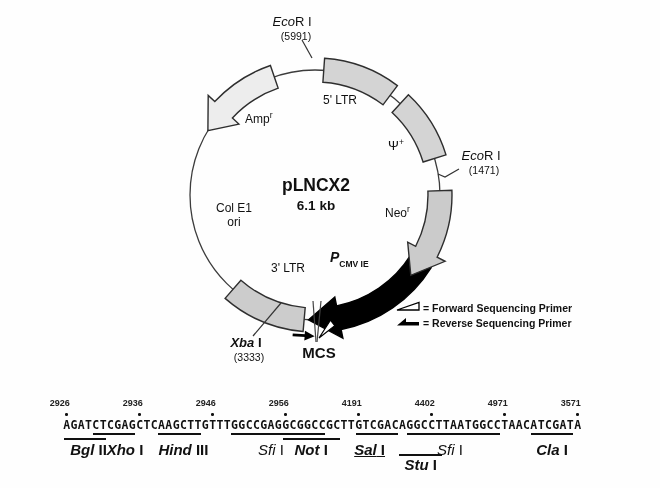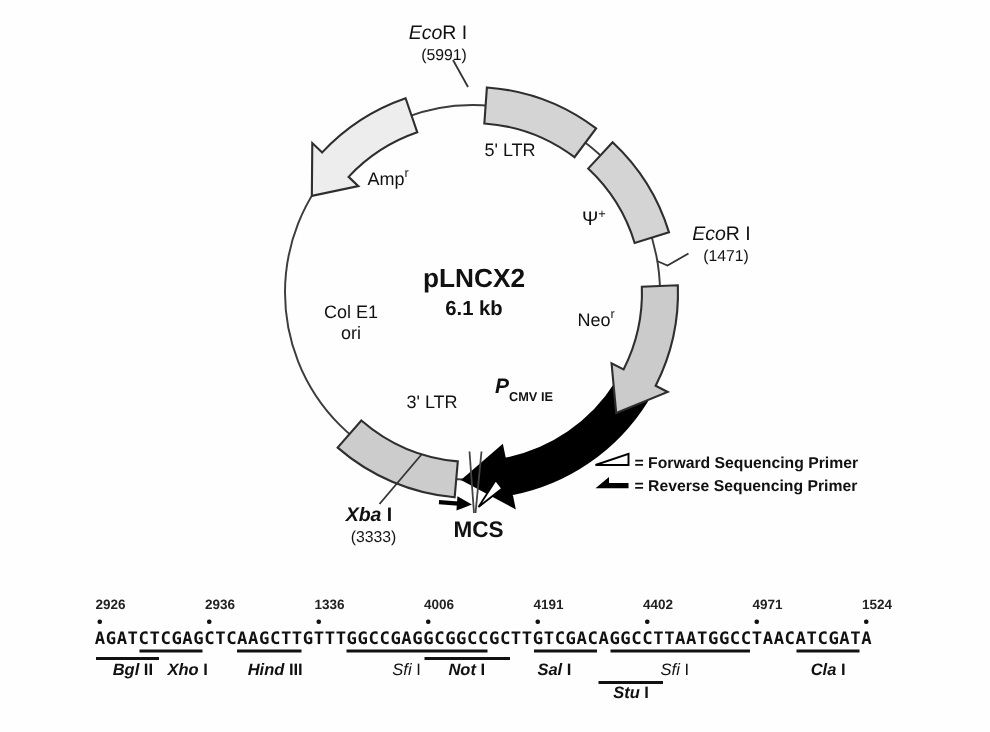--- a/index.html
+++ b/index.html
@@ -9,27 +9,27 @@
   svg text{fill:#111;}
   .lbl{font-size:12px;}
   .ttl{font-size:17.5px;font-weight:bold;}
   .ttl2{font-size:13.5px;font-weight:bold;}
   .site{font-size:13px;}
   .pos{font-size:10.5px;}
   .leg{font-size:10.5px;font-weight:bold;}
   .mcs{font-size:15px;font-weight:bold;}
   
   #seq-panel{position:absolute;left:63px;top:398px;width:540px;height:84px;}
-  .tickNum{position:absolute;top:0;width:34px;margin-left:-17px;text-align:right;
+  .tickNum{position:absolute;top:0;width:34px;margin-left:-17px;text-align:left;
            font-size:9px;color:#222;font-weight:bold;}
   .dot{position:absolute;top:15px;width:2.6px;height:2.6px;border-radius:50%;background:#111;}
   .base{position:absolute;top:20px;width:7.3px;text-align:center;
         font-family:"DejaVu Sans Mono", monospace;font-size:11.5px;font-weight:bold;color:#111;}
   .uline{position:absolute;height:1.6px;background:#111;}
-  .siteLbl{position:absolute;white-space:nowrap;font-size:11px;color:#111;transform:translateX(-50%);}
+  .siteLbl{position:absolute;white-space:nowrap;font-size:15px;color:#111;transform:translateX(-50%);}
   .siteLbl.bold{font-weight:bold;}
   .siteLbl i{font-style:italic;}
 </style>
 </head>
 <body>
 
 <div id="stage">
   <svg id="map-svg" width="660" height="398" viewBox="0 0 660 398">
 
     <circle cx="315" cy="195" r="125" fill="none" stroke="#3c3c3c" stroke-width="1.3"></circle>
@@ -82,31 +82,31 @@
     <text x="423" y="312" class="leg">= Forward Sequencing Primer</text>
     <polygon points="397,325.5 406,318 406,322 419,322 419,325.5" fill="#000"></polygon>
     <text x="423" y="327" class="leg">= Reverse Sequencing Primer</text>
   </svg>
 
   <div id="seq-panel">
       <div class="tickNum" style="left: 3.65px;">2926</div>
       <div class="dot" style="left: 2.35px;"></div>
       <div class="tickNum" style="left: 76.65px;">2936</div>
       <div class="dot" style="left: 75.35px;"></div>
-      <div class="tickNum" style="left: 149.65px;">1336</div>
+      <div class="tickNum" style="left: 149.65px;">2946</div>
       <div class="dot" style="left: 148.35px;"></div>
-      <div class="tickNum" style="left: 222.65px;">4006</div>
+      <div class="tickNum" style="left: 222.65px;">2956</div>
       <div class="dot" style="left: 221.35px;"></div>
       <div class="tickNum" style="left: 295.65px;">4191</div>
       <div class="dot" style="left: 294.35px;"></div>
       <div class="tickNum" style="left: 368.65px;">4402</div>
       <div class="dot" style="left: 367.35px;"></div>
       <div class="tickNum" style="left: 441.65px;">4971</div>
       <div class="dot" style="left: 440.35px;"></div>
-      <div class="tickNum" style="left: 514.65px;">1524</div>
+      <div class="tickNum" style="left: 514.65px;">3571</div>
       <div class="dot" style="left: 513.35px;"></div>
       <div class="base" style="left: 0px;">A</div>
       <div class="base" style="left: 7.3px;">G</div>
       <div class="base" style="left: 14.6px;">A</div>
       <div class="base" style="left: 21.9px;">T</div>
       <div class="base" style="left: 29.2px;">C</div>
       <div class="base" style="left: 36.5px;">T</div>
       <div class="base" style="left: 43.8px;">C</div>
       <div class="base" style="left: 51.1px;">G</div>
       <div class="base" style="left: 58.4px;">A</div>
@@ -176,21 +176,21 @@
       <div class="siteLbl bold" style="left: 25.55px; top: 43px;"><i>Bgl</i> II</div>
       <div class="uline" style="left: 29.7px; width: 42.8px; top: 35px;"></div>
       <div class="siteLbl bold" style="left: 62.05px; top: 43px;"><i>Xho</i> I</div>
       <div class="uline" style="left: 95.4px; width: 42.8px; top: 35px;"></div>
       <div class="siteLbl bold" style="left: 120.45px; top: 43px;"><i>Hind</i> III</div>
       <div class="uline" style="left: 168.4px; width: 93.9px; top: 35px;"></div>
       <div class="siteLbl" style="left: 208.05px; top: 43px;"><i>Sfi</i> I</div>
       <div class="uline" style="left: 219.5px; width: 57.4px; top: 40px;"></div>
       <div class="siteLbl bold" style="left: 248.2px; top: 43px;"><i>Not</i> I</div>
       <div class="uline" style="left: 292.5px; width: 42.8px; top: 35px;"></div>
-      <div class="siteLbl bold" style="left: 306.6px; top: 43px;"><i>Sal</i> I</div>
+      <div class="siteLbl bold" style="left: 306.6px; top: 43px; text-decoration: underline;"><i>Sal</i> I</div>
       <div class="uline" style="left: 336.3px; width: 42.8px; top: 56px;"></div>
       <div class="siteLbl bold" style="left: 357.7px; top: 58px;"><i>Stu</i> I</div>
       <div class="uline" style="left: 343.6px; width: 93.9px; top: 35px;"></div>
       <div class="siteLbl" style="left: 386.9px; top: 43px;"><i>Sfi</i> I</div>
       <div class="uline" style="left: 467.7px; width: 42.8px; top: 35px;"></div>
       <div class="siteLbl bold" style="left: 489.1px; top: 43px;"><i>Cla</i> I</div>
     </div>
 </div>
 
 </body></html>

